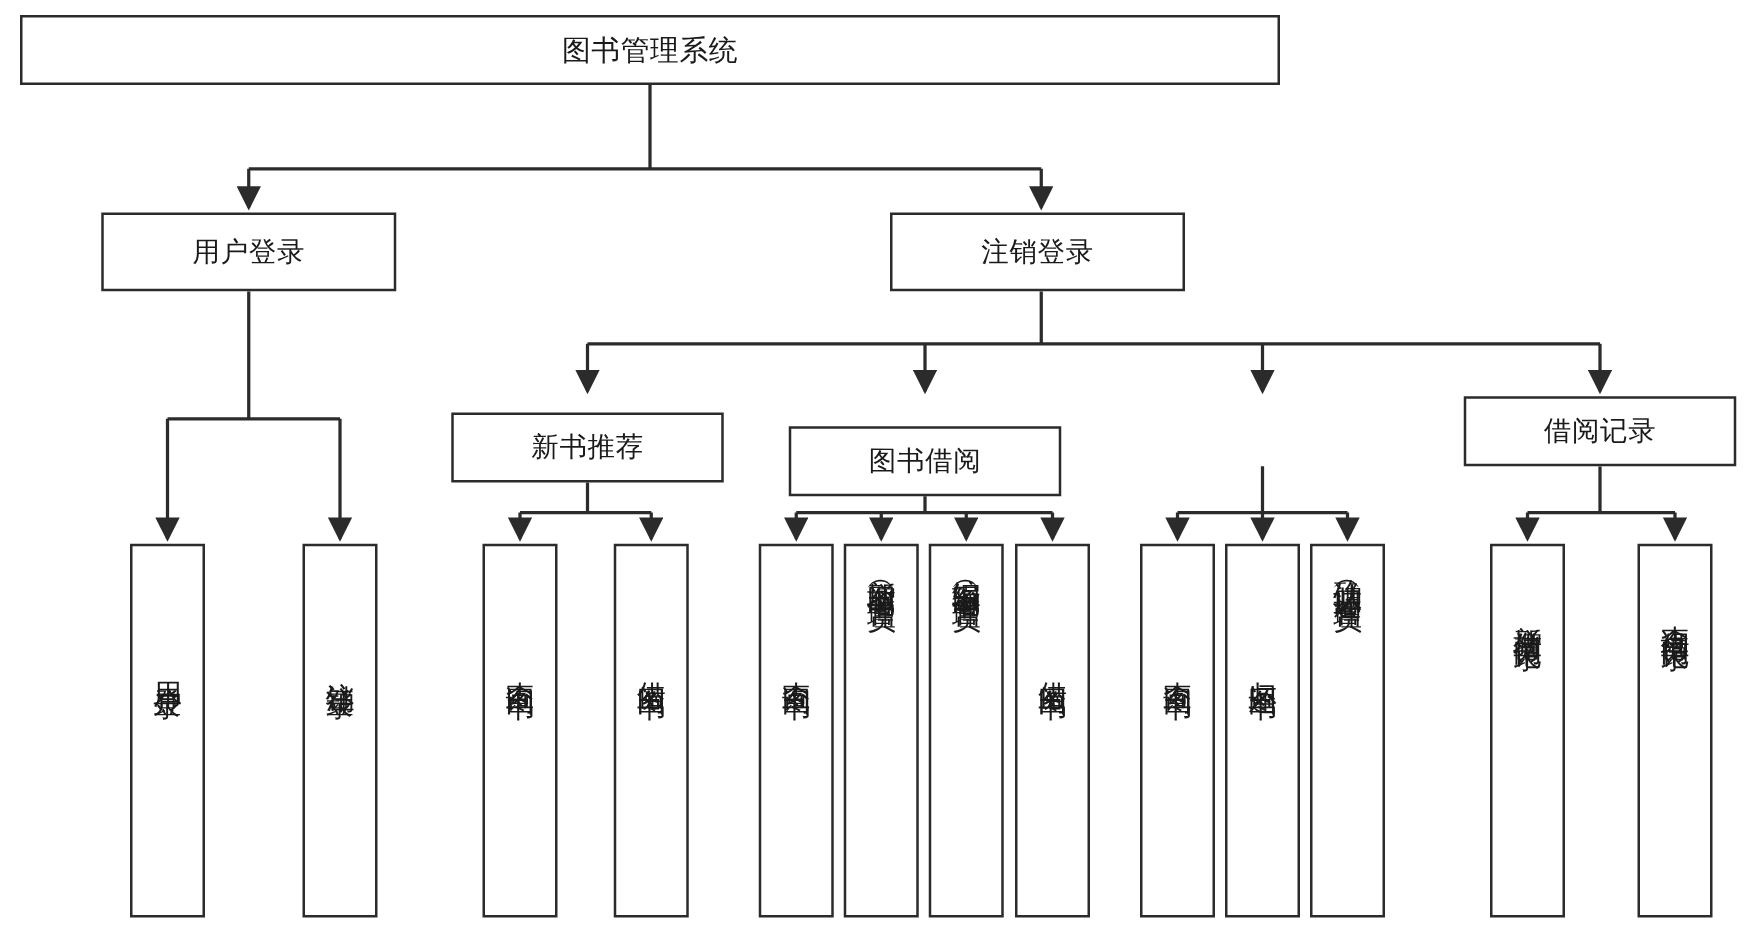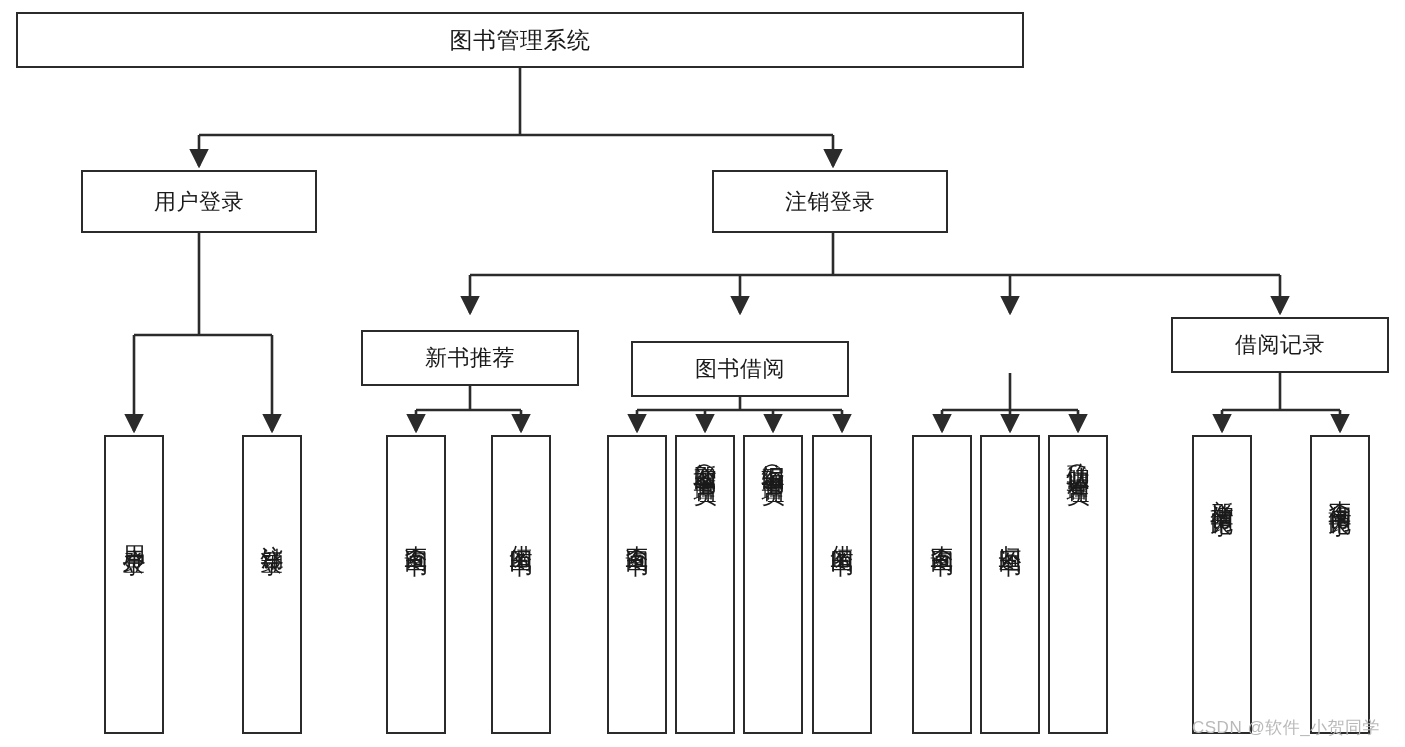--- a/index.html
+++ b/index.html
@@ -189,15 +189,14 @@
     <span class="node-label">确认归还（管理员）</span>
   </div>
 
   <div class="node vert" style="left:1192px; top:435px; width:60px; height:299px; padding-top:45px;">
     <span class="node-label">新增借阅记录</span>
   </div>
   <div class="node vert" style="left:1310px; top:435px; width:60px; height:299px; padding-top:45px;">
     <span class="node-label">查询借阅记录</span>
   </div>
 
-  <div class="watermark" style="left:1192px; top:716px;">CSDN @软件_小贺同学</div>
 
 </div>
 
 </body></html>

